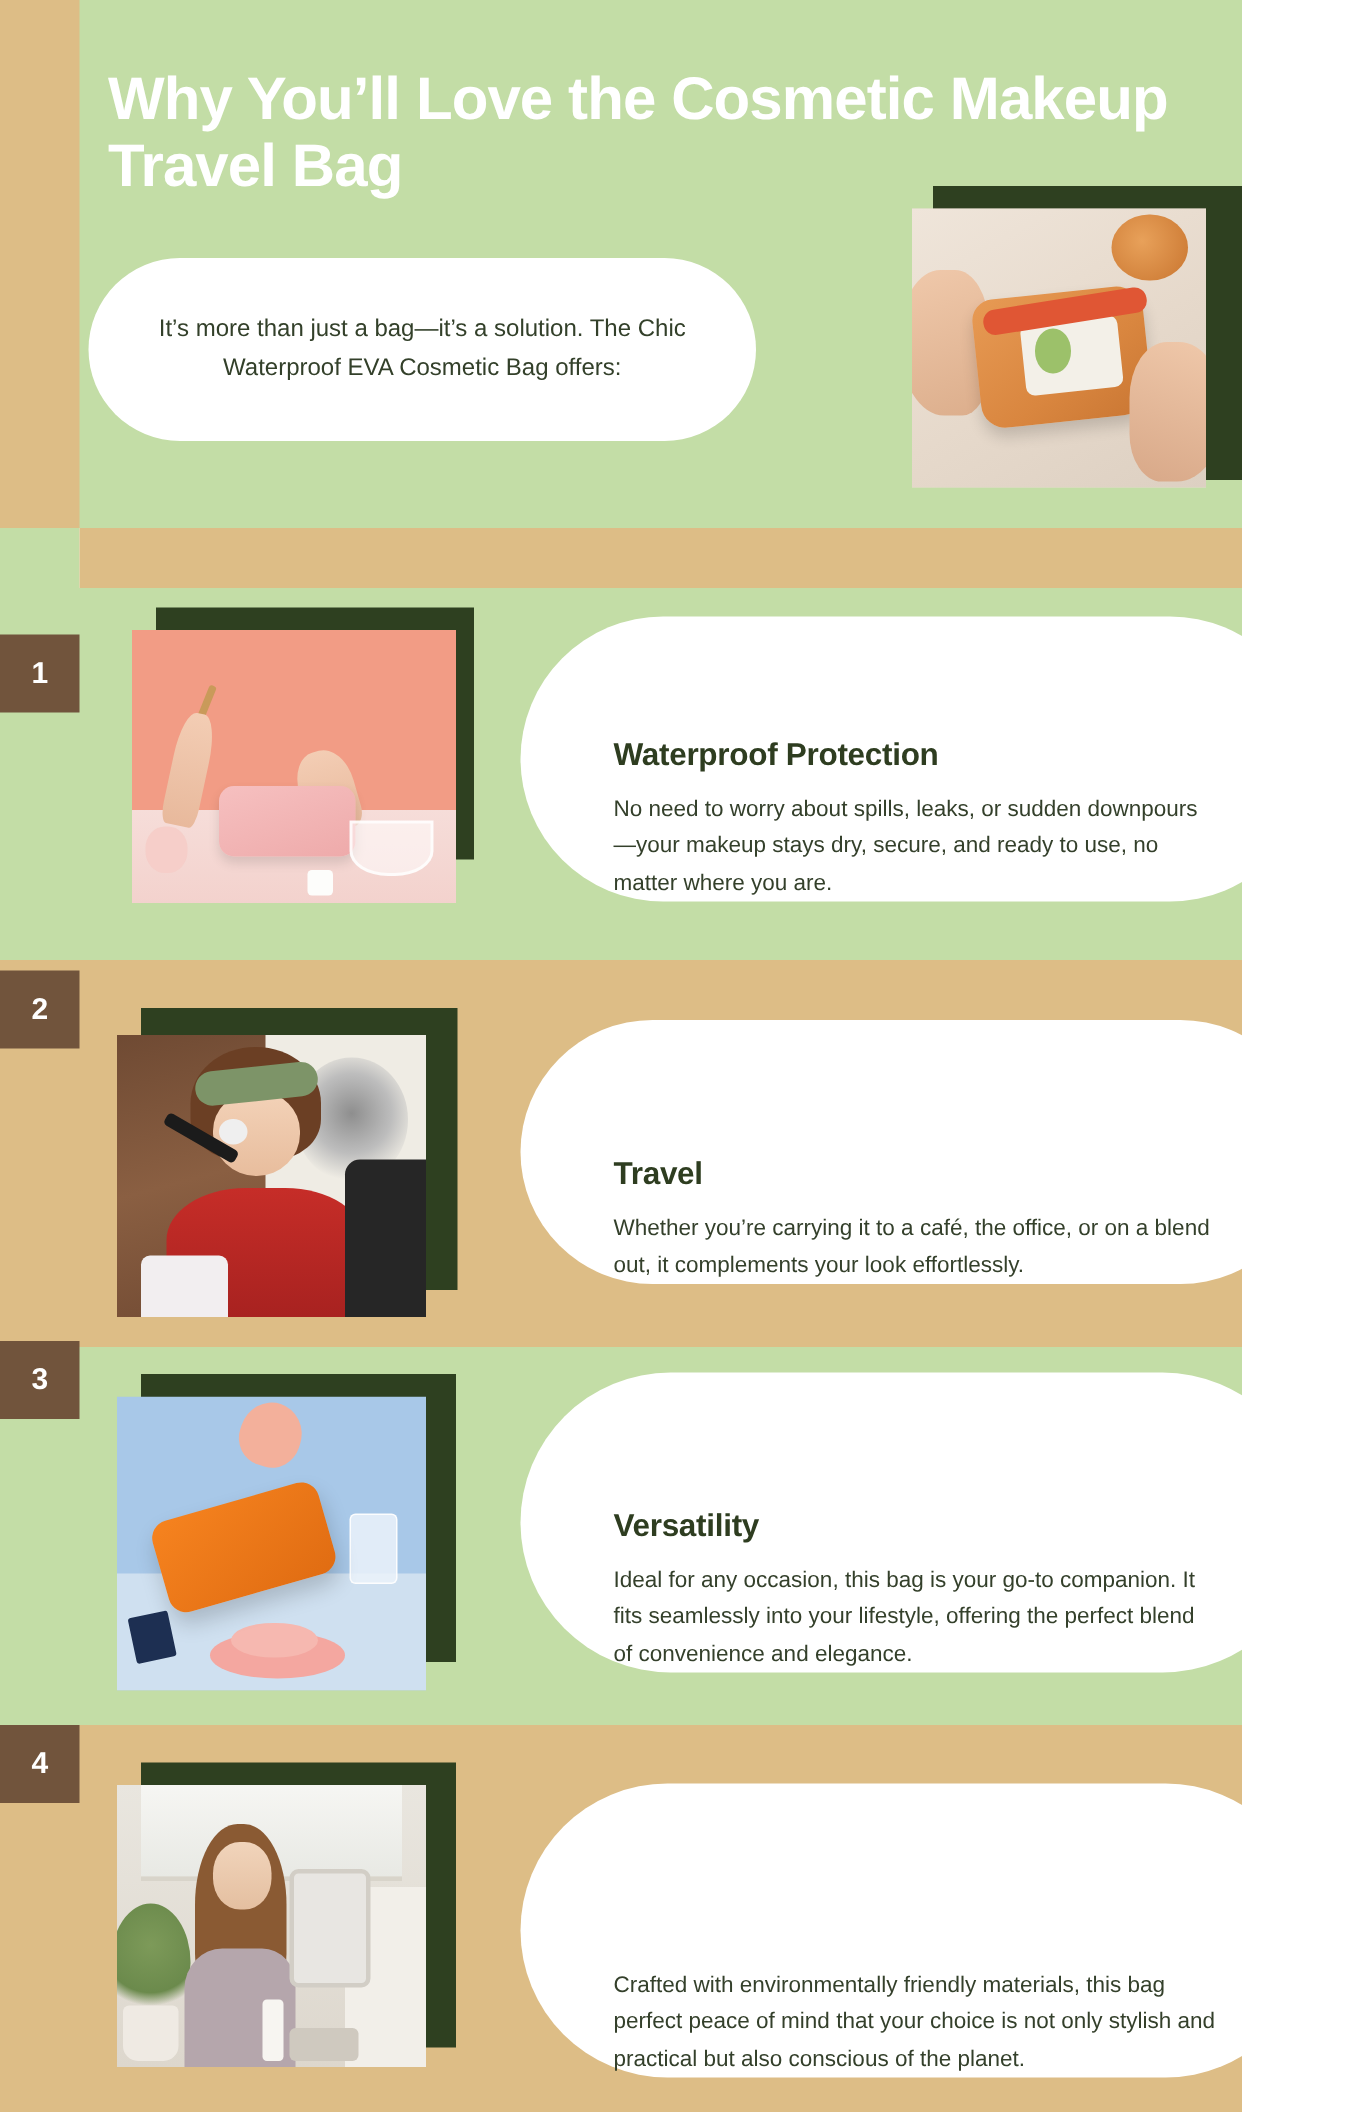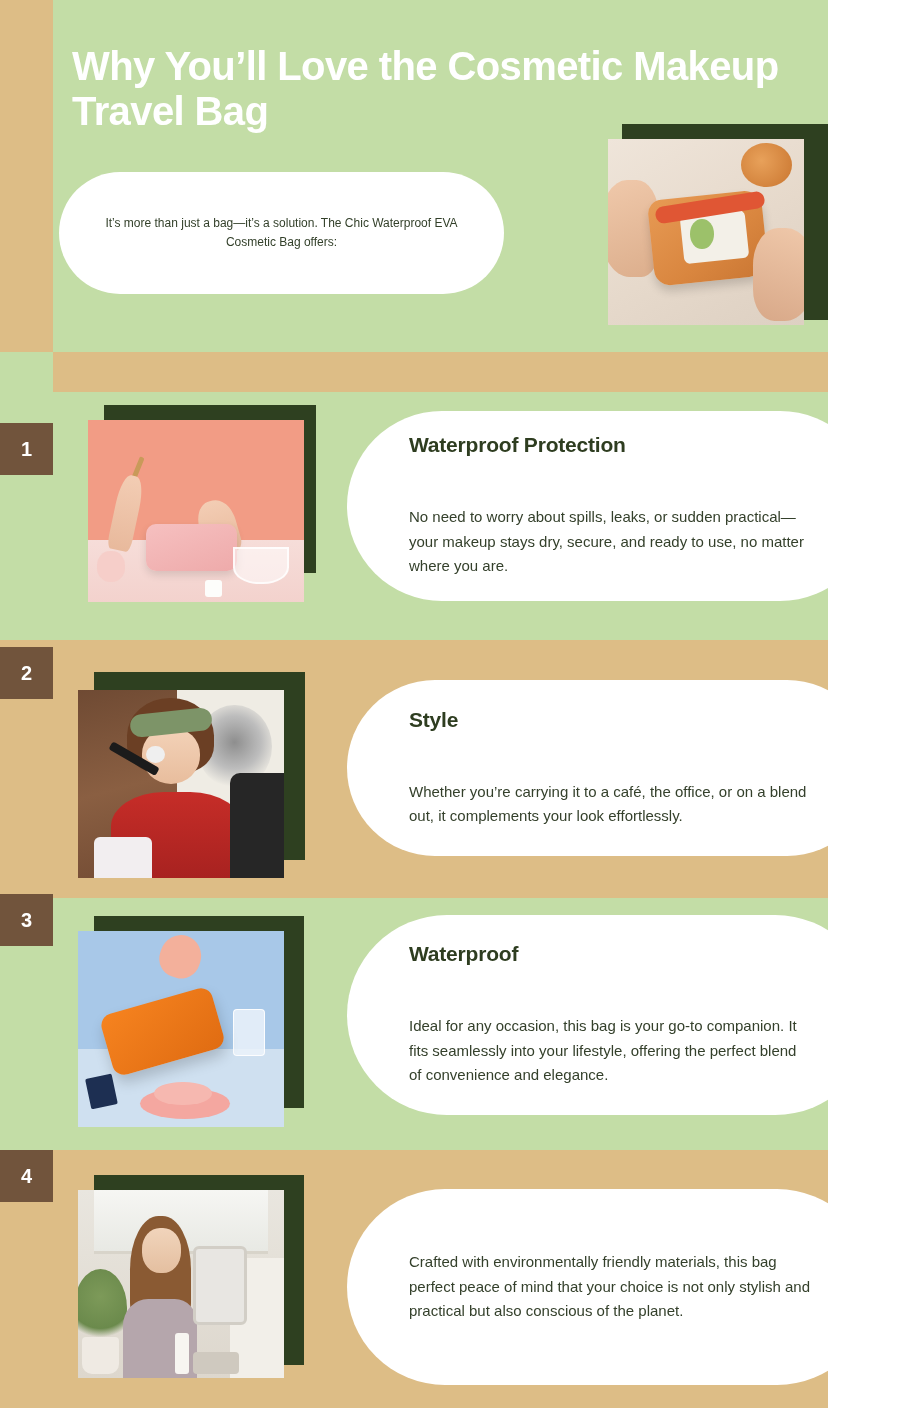--- a/index.html
+++ b/index.html
@@ -23,21 +23,21 @@
     position:absolute; left:72px; top:44px; width:760px;
     font-size:40px; font-weight:700; line-height:1.12;
     letter-spacing:-0.6px; color:#ffffff;
   }
   .intro-bubble{
     position:absolute; left:59px; top:172px; width:445px; height:122px;
     background:#ffffff; border-radius:62px;
     display:flex; align-items:center; justify-content:center;
   }
   .intro-text{
-    width:378px; text-align:center; font-size:12px; line-height:1.62;
+    width:378px; text-align:center; font-size:16px; line-height:1.62;
     color:#33402a;
   }
 
   
   .hero-frame{
     position:absolute; left:622px; top:124px; width:208px; height:196px;
     background:#2e4020;
   }
   .hero-photo{
     position:absolute; left:608px; top:139px; width:196px; height:186px;
@@ -65,21 +65,21 @@
     font-size:20px; font-weight:700;
     display:flex; align-items:center; justify-content:center;
   }
 
   .ph-frame{ position:absolute; background:#2e4020; }
   .ph-photo{ position:absolute; overflow:hidden; }
 
   .card{
     position:absolute; background:#ffffff;
     border-radius:120px; padding:0 62px;
-    display:flex; flex-direction:column; justify-content:center;gap:36px;
+    display:flex; flex-direction:column; justify-content:flex-end;
   }
   .card-title{
     font-size:21px; font-weight:700; color:#2e3d20;
     letter-spacing:-0.2px; margin-bottom:12px;
   }
   .card-body{
     font-size:15px; line-height:1.63; color:#34402b;
   }
 
   
@@ -316,21 +316,21 @@
       <div class="p1-arm1"></div>
       <div class="p1-arm2"></div>
       <div class="p1-bag"></div>
       <div class="p1-bowl"></div>
       <div class="p1-perfume"></div>
       <div class="p1-cube"></div>
     </div>
 
     <div class="card" style="left:347px; top:19px; width:528px; height:190px;">
       <div class="card-title">Waterproof Protection</div>
-      <div class="card-body">No need to worry about spills, leaks, or sudden practical—your makeup stays dry, secure, and ready to use, no matter where you are.</div>
+      <div class="card-body">No need to worry about spills, leaks, or sudden downpours—your makeup stays dry, secure, and ready to use, no matter where you are.</div>
     </div>
   </div>
 
   <div class="row beige" style="top:640px; height:258px;">
     <div class="badge" style="top:7px;">2</div>
 
     <div class="ph-frame" style="left:94px; top:32px; width:211px; height:188px;"></div>
     <div class="ph-photo" style="left:78px; top:50px; width:206px; height:188px;">
       <div class="img-fill p2-bg"></div>
       <div class="p2-wall"></div>
@@ -339,42 +339,42 @@
       <div class="p2-face"></div>
       <div class="p2-band"></div>
       <div class="p2-body"></div>
       <div class="p2-brush"></div>
       <div class="p2-brushtip"></div>
       <div class="p2-cup"></div>
       <div class="p2-cam"></div>
     </div>
 
     <div class="card" style="left:347px; top:40px; width:528px; height:176px;">
-      <div class="card-title">Style</div>
+      <div class="card-title">Travel</div>
       <div class="card-body">Whether you’re carrying it to a café, the office, or on a blend out, it complements your look effortlessly.</div>
     </div>
   </div>
 
   <div class="row green" style="top:898px; height:252px;">
     <div class="badge" style="top:-4px;">3</div>
 
     <div class="ph-frame" style="left:94px; top:18px; width:210px; height:192px;"></div>
     <div class="ph-photo" style="left:78px; top:33px; width:206px; height:196px;">
       <div class="img-fill p3-bg"></div>
       <div class="p3-floor"></div>
       <div class="p3-brush"></div>
       <div class="p3-perf"></div>
       <div class="p3-podium"></div>
       <div class="p3-podium2"></div>
       <div class="p3-bag"></div>
       <div class="p3-lip"></div>
     </div>
 
     <div class="card" style="left:347px; top:17px; width:528px; height:200px;">
-      <div class="card-title">Waterproof</div>
+      <div class="card-title">Versatility</div>
       <div class="card-body">Ideal for any occasion, this bag is your go-to companion. It fits seamlessly into your lifestyle, offering the perfect blend of convenience and elegance.</div>
     </div>
   </div>
 
   <div class="row beige" style="top:1150px; height:258px;">
     <div class="badge" style="top:0;">4</div>
 
     <div class="ph-frame" style="left:94px; top:25px; width:210px; height:190px;"></div>
     <div class="ph-photo" style="left:78px; top:40px; width:206px; height:188px;">
       <div class="img-fill p4-bg"></div>

